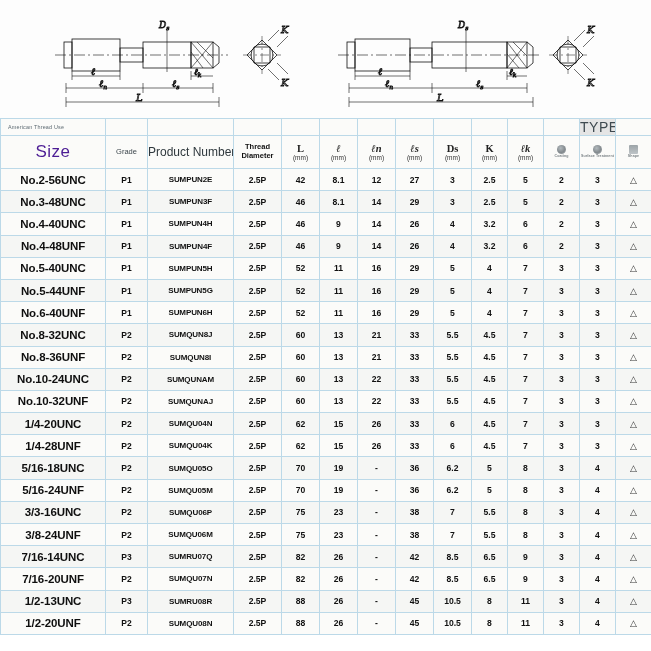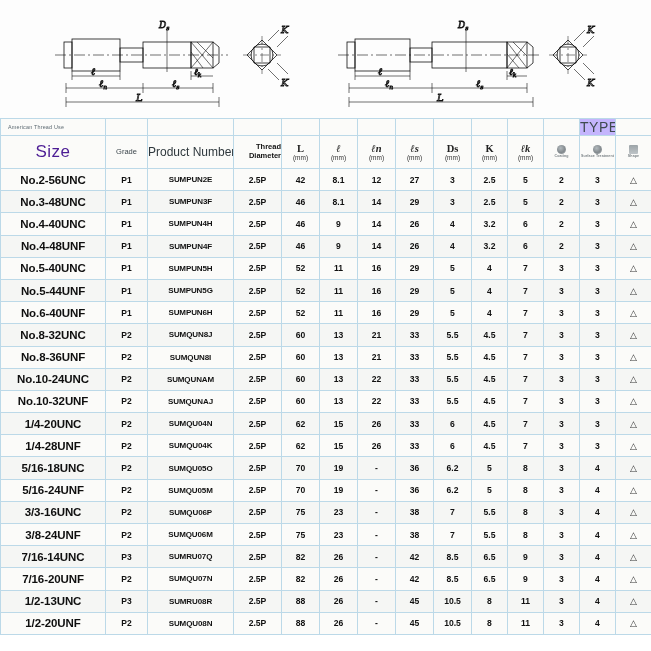--- a/index.html
+++ b/index.html
@@ -34,34 +34,34 @@
     white-space:nowrap;
   }
   
   .striprow td{height:13px;background:#e7f2f8;border-color:#cfe4ee;}
   .striprow td.thr{
     text-align:left;padding-left:7px;
     font-size:5.4px;color:#5d6a72;letter-spacing:.2px;
   }
   .striprow td.typecell{
     font-size:14px;color:#3f4a50;letter-spacing:.5px;
-    background:#c4b5fd;font-weight:400;
+    background:#e5e5e5;font-weight:400;
   }
 
   
   .hdr td{
     height:30px;background:#e7f2f8;border-color:#bcd9e8;
     font-weight:bold;line-height:1.05;
   }
   .hdr td.size-h{
     font-size:17px;font-weight:400;color:#4c1d95;letter-spacing:.5px;
   }
   .hdr td.grade-h{font-size:7.5px;font-weight:400;color:#3d474d;}
   .hdr td.pn-h{font-size:12px;font-weight:400;color:#2f383d;}
-  .hdr td.td-h{font-size:7.5px;font-weight:bold;color:#111;line-height:1.15;text-align:right;}
+  .hdr td.td-h{font-size:7.5px;font-weight:bold;color:#111;line-height:1.15;}
   .hdr td.dim-h{font-size:7px;font-weight:400;color:#222;}
   .hdr .sym{display:block;font-size:10.5px;font-weight:bold;font-family:"Liberation Serif",serif;font-style:italic;}
   .hdr .sym.up{font-style:normal;}
   .hdr .unit{display:block;font-size:6.5px;font-weight:400;color:#333;margin-top:1px;}
   .hdr td.logo-h{padding:1px;}
 
   .logo-mark{
     display:flex;flex-direction:column;align-items:center;justify-content:center;
     height:26px;filter:blur(.25px);opacity:.75;
   }

